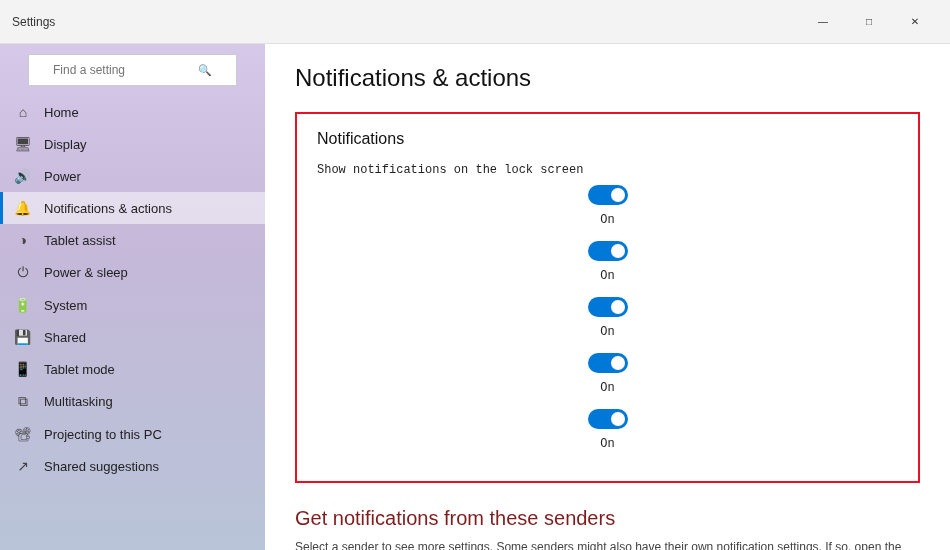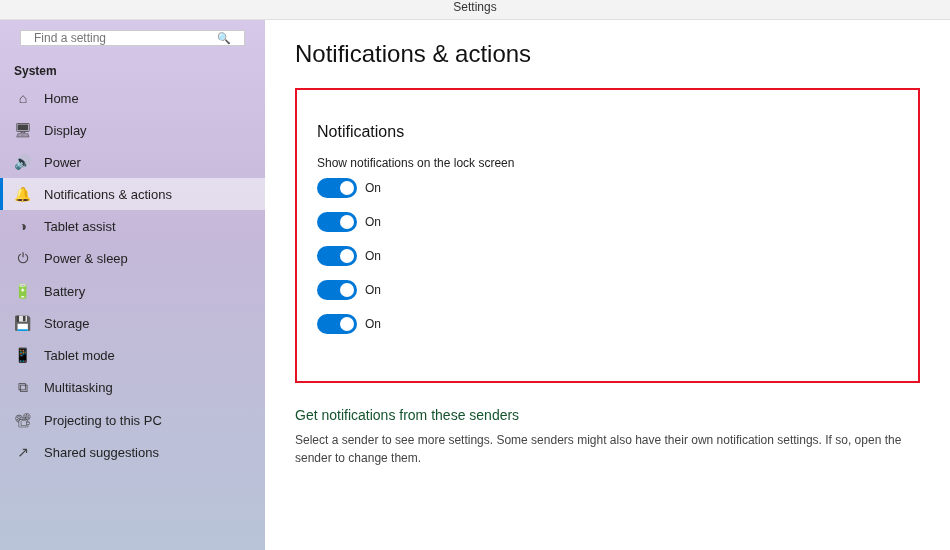--- a/index.html
+++ b/index.html
@@ -8,27 +8,26 @@
       font-size: 13px;
       background: #f3f3f3;
       width: 950px;
       height: 550px;
       overflow: hidden;
       display: flex;
       flex-direction: column;
     }
     .titlebar {
       background: #f3f3f3;
-      height: 20px;
+      height: 44px;
       display: flex;
       align-items: center;
       padding: 0 12px;
       justify-content: space-between;
       border-bottom: 1px solid #e0e0e0;
-      flex-direction: column;
     }
     .titlebar-title {
       font-size: 12px;
       color: #333;
     }
     .titlebar-controls {
       display: flex;
       gap: 0;
     }
     .titlebar-btn {
@@ -51,27 +50,27 @@
     
     .sidebar {
       width: 265px;
       background: linear-gradient(180deg, #d5c8e8 0%, #c5b8d8 40%, #b8c4d8 100%);
       display: flex;
       flex-direction: column;
       overflow-y: auto;
       flex-shrink: 0;
     }
     .search-box {
-      margin: 10px 20px;
+      margin: 10px 28px;
       display: flex;
       align-items: center;
       background: white;
       border: 1px solid #ccc;
-      padding: 4px 13px;
-      height: 16px;
+      padding: 4px 24px;
+      height: 32px;
     }
     .search-box input {
       border: none;
       outline: none;
       width: 100%;
       font-size: 12px;
       background: transparent;
     }
     .search-icon {
       font-size: 11px;
@@ -120,42 +119,44 @@
     }
     .page-title {
       font-size: 24px;
       font-weight: 300;
       color: #111;
       margin-bottom: 20px;
     }
     
     .notifications-box {
       border: 2px solid #e81123;
-      padding: 33px 20px;
+      padding: 16px 20px;
       margin-bottom: 24px;
     }
     .section-title {
       font-size: 16px;
       font-weight: 400;
       color: #111;
       margin-bottom: 14px;
     }
     .toggle-row {
       margin-bottom: 14px;
+      font-family: Liberation Mono, monospace;
     }
     .toggle-label {
       font-size: 12px;
       color: #222;
       margin-bottom: 6px;
       line-height: 1.4;
     }
     .toggle-control {
       display: flex;
       align-items: center;
       gap: 8px;
+      flex-direction: column;
     }
     .toggle {
       width: 40px;
       height: 20px;
       background: #0078d7;
       border-radius: 10px;
       position: relative;
       cursor: pointer;
       flex-shrink: 0;
     }
@@ -170,23 +171,23 @@
       right: 3px;
     }
     .toggle-text {
       font-size: 12px;
       color: #222;
     }
     .senders-section {
       margin-top: 4px;
     }
     .senders-title {
-      font-size: 14px;
+      font-size: 20px;
       font-weight: 300;
-      color: #14532d;
+      color: #7f1d1d;
       margin-bottom: 8px;
       margin-top: 8px;
     }
     .senders-desc {
       font-size: 12px;
       color: #444;
       margin-bottom: 16px;
       line-height: 1.5;
     }
   </style>
@@ -202,21 +203,20 @@
   </div>
 </div>
 
 <div class="app-container">
 
   <div class="sidebar">
     <div class="search-box">
       <input type="text" placeholder="Find a setting" style="">
       <span class="search-icon">🔍</span>
     </div>
-    <div class="system-label">System</div>
     <div id="nav-container">
         <div class="nav-item">
     <span class="icon">⌂</span>
     <span>Home</span>
   </div>
         <div class="nav-item">
     <span class="icon">🖥</span>
     <span>Display</span>
   </div>
         <div class="nav-item">
@@ -230,25 +230,25 @@
         <div class="nav-item">
     <span class="icon">◑</span>
     <span>Tablet assist</span>
   </div>
         <div class="nav-item">
     <span class="icon">⏻</span>
     <span>Power &amp; sleep</span>
   </div>
         <div class="nav-item">
     <span class="icon">🔋</span>
-    <span>Battery</span>
+    <span>System</span>
   </div>
         <div class="nav-item">
     <span class="icon">💾</span>
-    <span>Storage</span>
+    <span>Shared</span>
   </div>
         <div class="nav-item">
     <span class="icon">📱</span>
     <span>Tablet mode</span>
   </div>
         <div class="nav-item">
     <span class="icon">⧉</span>
     <span>Multitasking</span>
   </div>
         <div class="nav-item">

